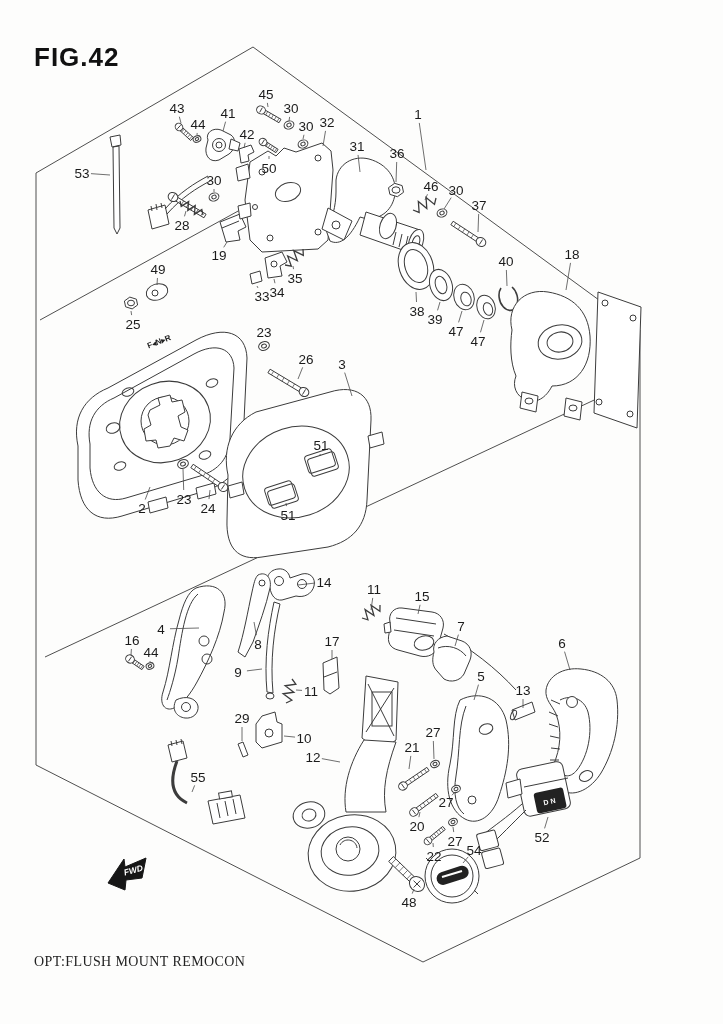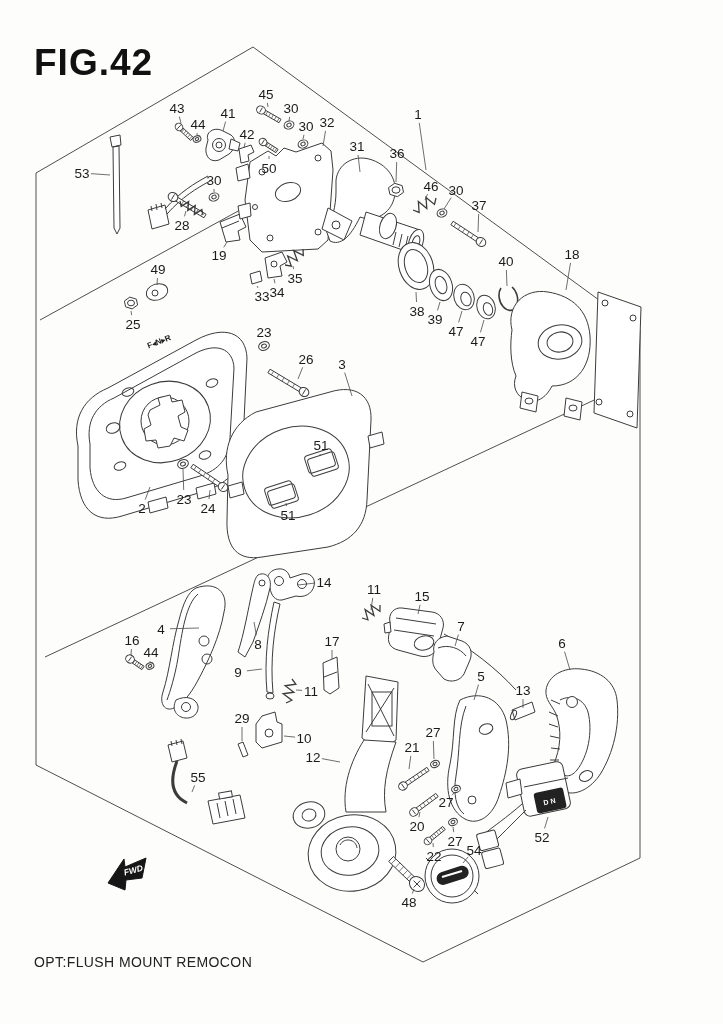--- a/index.html
+++ b/index.html
@@ -1,23 +1,23 @@
 <!DOCTYPE html>
 <html><head>
 <meta charset="utf-8">
 <style>
   html,body{margin:0;padding:0;background:#e8e8e8;}
   #page{position:relative;width:723px;height:1024px;background:#fdfdfc;overflow:hidden;
         font-family:"Liberation Sans", sans-serif;}
   #art{position:absolute;left:0;top:0;}
-  #fig-title{position:absolute;left:34px;top:42px;font-size:37px;font-weight:bold;
+  #fig-title{position:absolute;left:34px;top:42px;font-size:26px;font-weight:bold;
              color:#111;letter-spacing:1px;}
   #footer{position:absolute;left:34px;top:954px;color:#222;}
   #footer .l1{font-size:14px;letter-spacing:0.6px;margin-bottom:5px;}
-  #footer .l2{font-size:14px;letter-spacing:0.4px;}
+  #footer .l2{font-size:14px;letter-spacing:0.4px;font-family:Liberation Serif, serif;}
   svg text.callout{font-family:"Liberation Sans",sans-serif;font-size:13.5px;fill:#1b1b1b;}
   svg .ln{stroke:#3c3c3c;fill:none;}
   svg .fill{fill:#ffffff;stroke:#3c3c3c;}
   svg .leader{stroke:#4a4a4a;stroke-width:0.8;}
   svg .border{stroke:#4f4f4f;stroke-width:1;fill:none;}
 </style>
 </head>
 <body>
 
 <div id="page">

